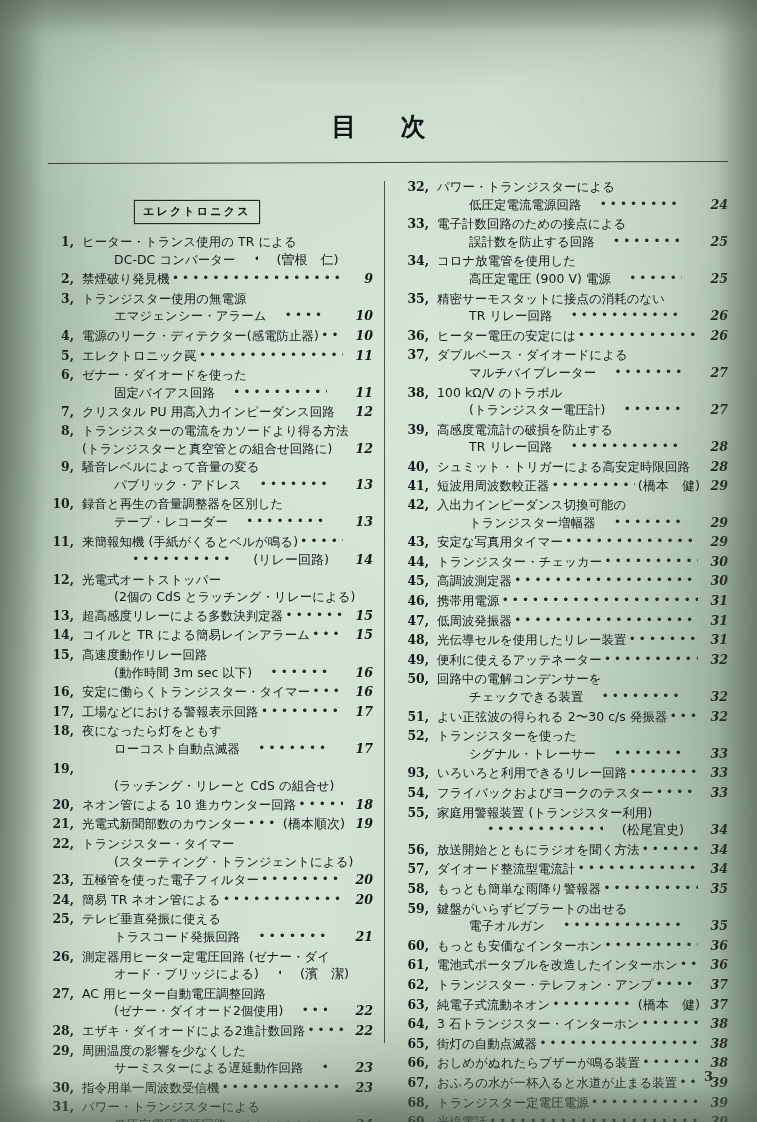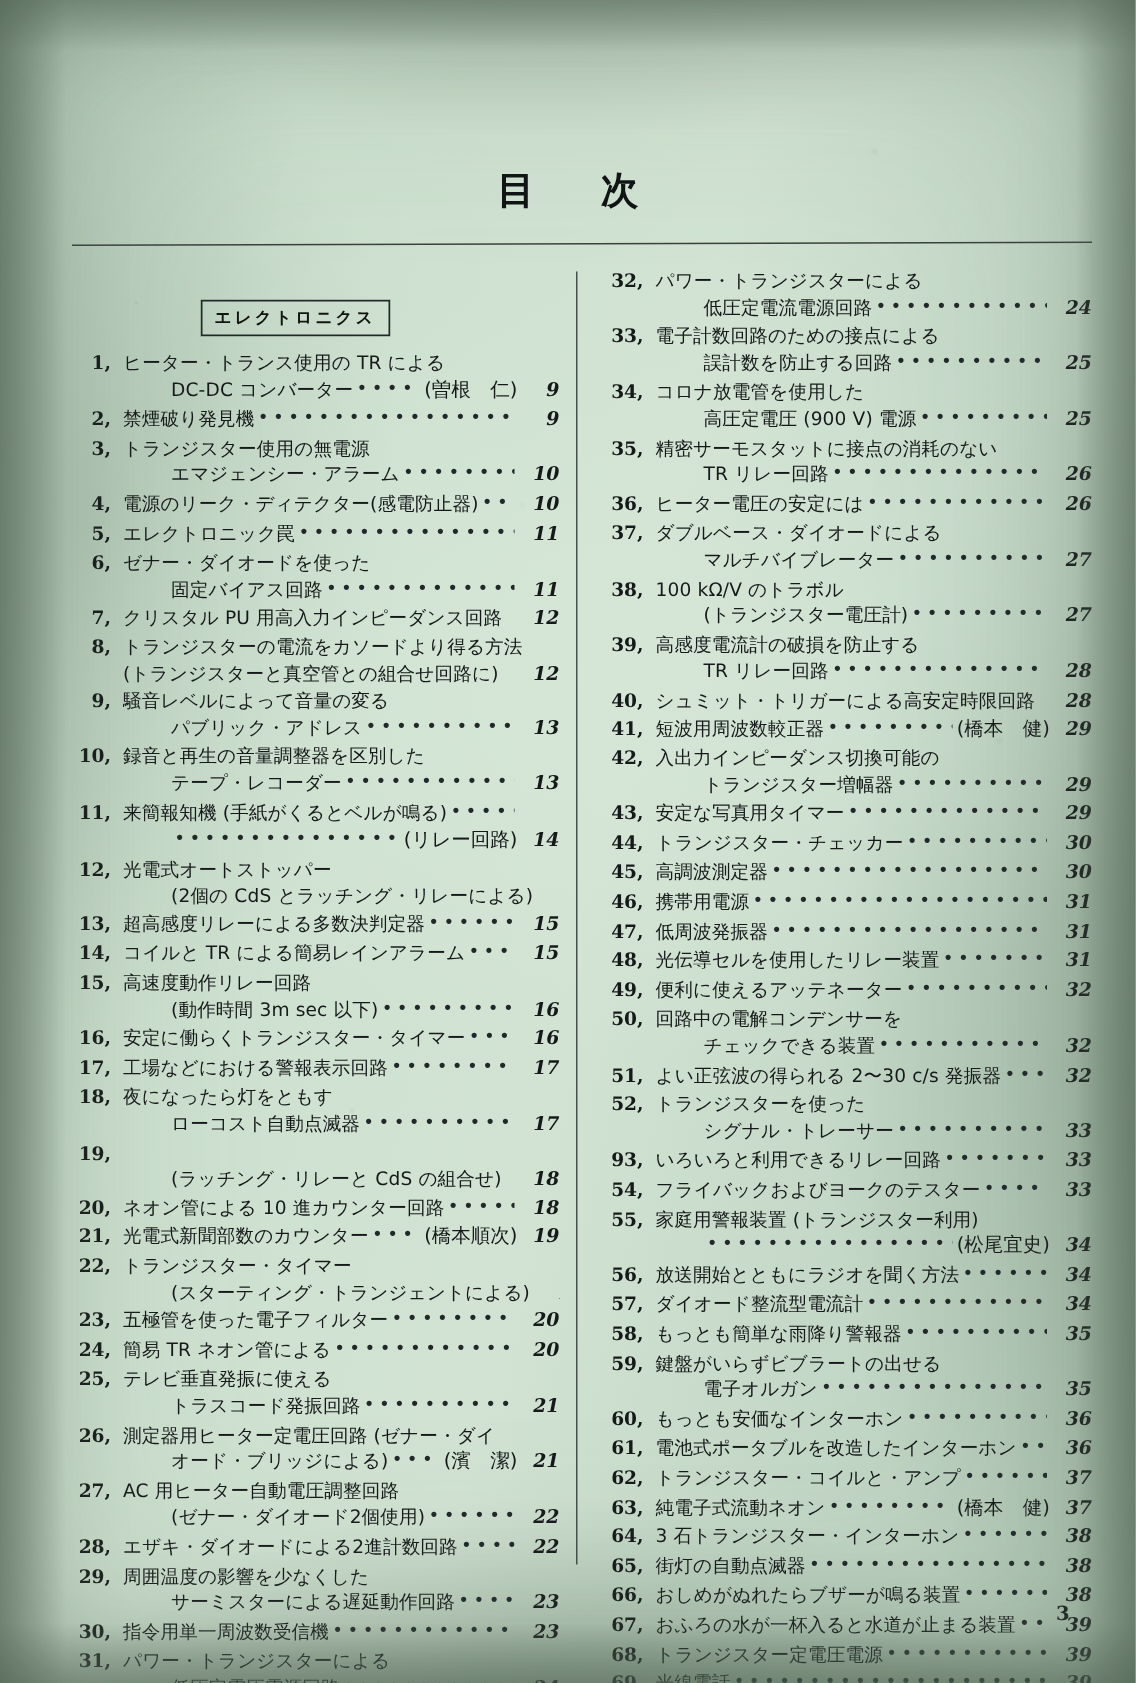--- a/index.html
+++ b/index.html
@@ -149,21 +149,21 @@
   }
   .num::after { content: ","; }
   .num.blank::after { content: ""; }
   .body {
     flex: 1 1 auto;
     min-width: 0;
     display: flex;
     align-items: baseline;
     overflow: hidden;
   }
-  .body.indent { padding-left: 32px; }
+  .body.indent { padding-left: 32px; gap: 16px; }
   .txt {
     font-family: "DejaVu Sans", "Liberation Sans", sans-serif;
     font-size: 12.4px;
     letter-spacing: .1px;
     flex: 0 0 auto;
   }
   .leader {
     flex: 1 1 auto;
     min-width: 4px;
     overflow: hidden;
@@ -1063,21 +1063,21 @@
                 <span class="txt">電池式ポータブルを改造したインターホン</span>
                 <span class="leader">∙∙∙∙∙∙∙∙∙∙∙∙∙∙∙∙∙∙∙∙∙∙∙∙∙∙∙∙∙∙∙∙∙∙∙∙∙∙∙∙∙∙∙∙∙∙∙∙∙∙∙∙∙∙∙∙∙∙∙∙∙∙∙∙∙∙∙∙∙∙∙∙∙∙∙∙∙∙∙∙∙∙∙∙∙∙∙∙∙∙</span>
                 <span class="pg">36</span>
               </span>
             </div>
           </div>
           <div class="entry">
             <div class="entry-row">
               <span class="num">62</span>
               <span class="body">
-                <span class="txt">トランジスター・コイルと・アンプ</span>
+                <span class="txt">トランジスター・テレフォン・アンプ</span>
                 <span class="leader">∙∙∙∙∙∙∙∙∙∙∙∙∙∙∙∙∙∙∙∙∙∙∙∙∙∙∙∙∙∙∙∙∙∙∙∙∙∙∙∙∙∙∙∙∙∙∙∙∙∙∙∙∙∙∙∙∙∙∙∙∙∙∙∙∙∙∙∙∙∙∙∙∙∙∙∙∙∙∙∙∙∙∙∙∙∙∙∙∙∙</span>
                 <span class="pg">37</span>
               </span>
             </div>
           </div>
           <div class="entry">
             <div class="entry-row">
               <span class="num">63</span>
               <span class="body">
                 <span class="txt">純電子式流動ネオン</span>

